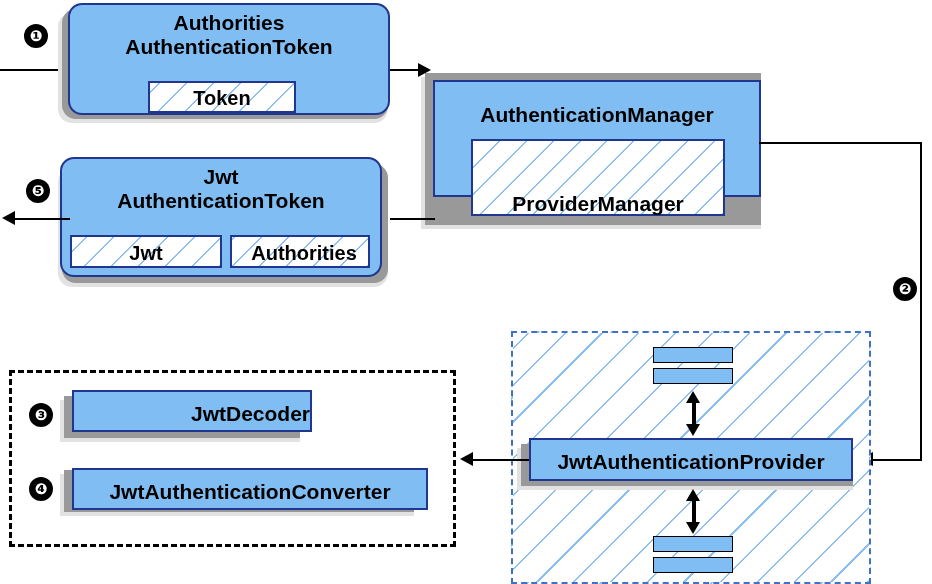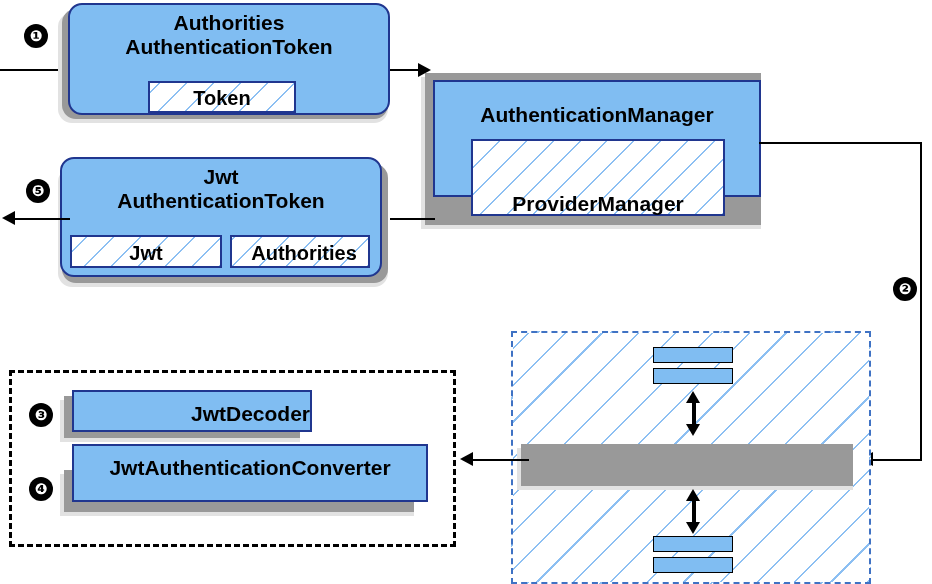--- a/index.html
+++ b/index.html
@@ -231,20 +231,23 @@
   <div class="node blue-bar" style="left:653px; top:347px; width:80px; height:16px;"></div>
   <div class="node blue-bar" style="left:653px; top:368px; width:80px; height:16px;"></div>
 
   <div class="arrow arrow-up" style="left:686px; top:391px;"></div>
   <div class="line-v" style="left:692px; top:396px; height:32px; border-left-width:4px;"></div>
   <div class="arrow arrow-down" style="left:686px; top:424px;"></div>
 
   <div class="shadow-light" style="left:517px; top:448px; width:336px; height:42px;"></div>
   <div class="shadow-dark" style="left:521px; top:444px; width:332px; height:42px;"></div>
 
+  <div class="node blue-sq" style="left:529px; top:438px; width:324px; height:43px;">
+    <div class="node-label t-22" style="top:10px;">JwtAuthenticationProvider</div>
+  </div>
 
   <div class="arrow arrow-up" style="left:686px; top:489px;"></div>
   <div class="line-v" style="left:692px; top:494px; height:32px; border-left-width:4px;"></div>
   <div class="arrow arrow-down" style="left:686px; top:522px;"></div>
 
   <div class="node blue-bar" style="left:653px; top:536px; width:80px; height:16px;"></div>
   <div class="node blue-bar" style="left:653px; top:557px; width:80px; height:16px;"></div>
 
   <div class="line-h" style="left:472px; top:459px; width:57px;"></div>
   <div class="arrow arrow-left" style="left:460px; top:452px;"></div>
@@ -258,17 +261,17 @@
 
   <div class="node blue-sq" style="left:72px; top:390px; width:240px; height:42px;">
     <div class="node-label t-22" style="top:10px;text-align:right;">JwtDecoder</div>
   </div>
 
   <div class="badge" style="left:29px; top:477px;">❹</div>
 
   <div class="shadow-light" style="left:60px; top:474px; width:354px; height:42px;"></div>
   <div class="shadow-dark" style="left:64px; top:470px; width:350px; height:42px;"></div>
 
-  <div class="node blue-sq" style="left:72px; top:444px; width:356px; height:58px;">
+  <div class="node blue-sq" style="left:72px; top:468px; width:356px; height:42px;">
     <div class="node-label t-22" style="top:10px;">JwtAuthenticationConverter</div>
   </div>
 
 </div>
 
 </body></html>

